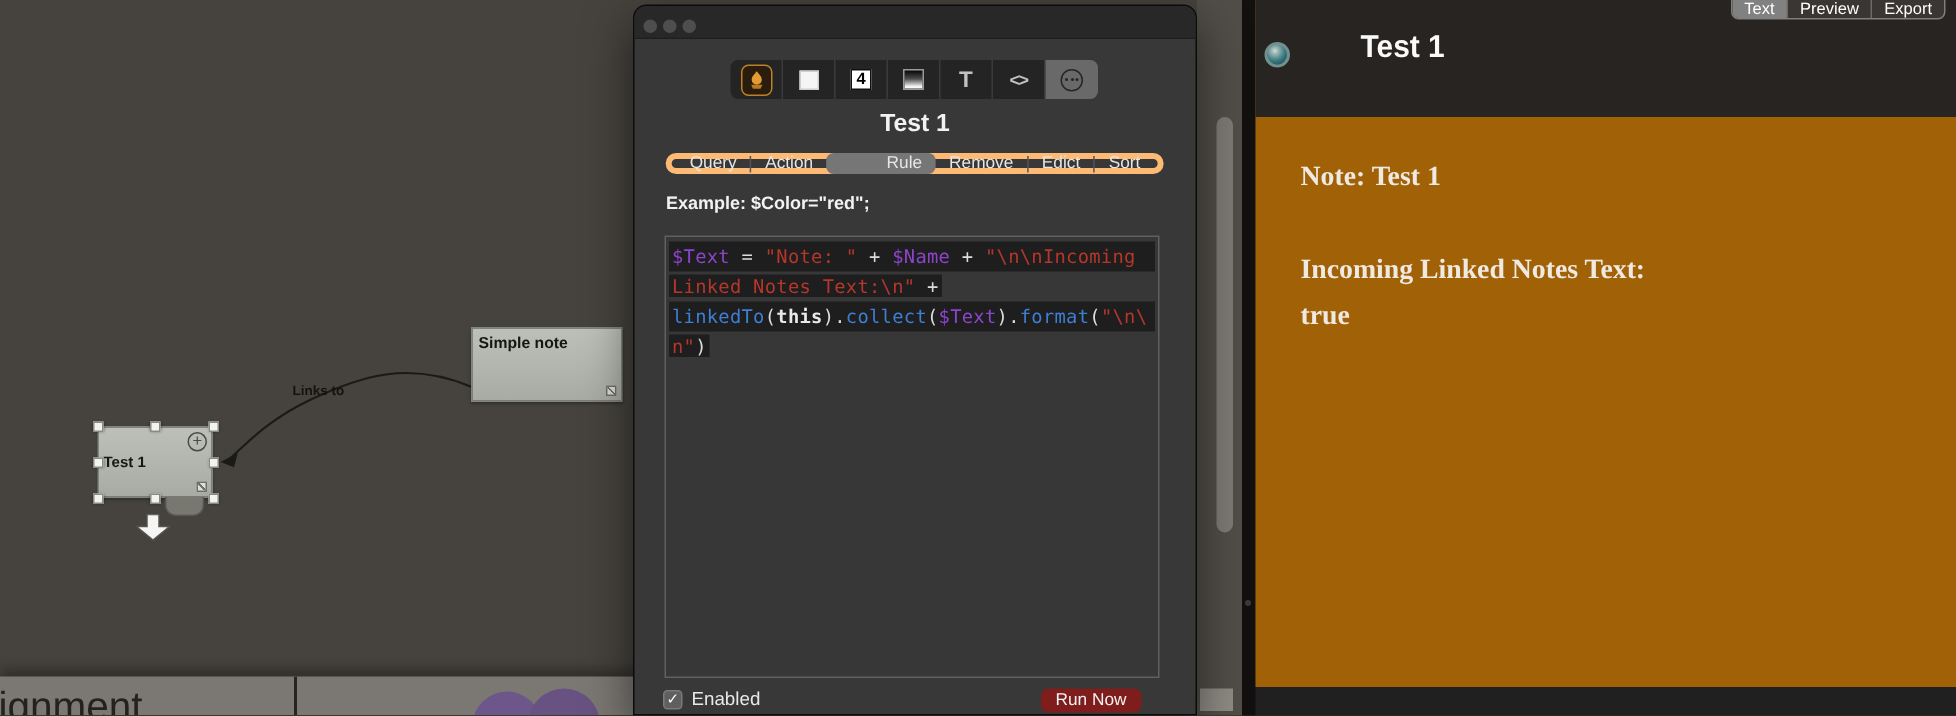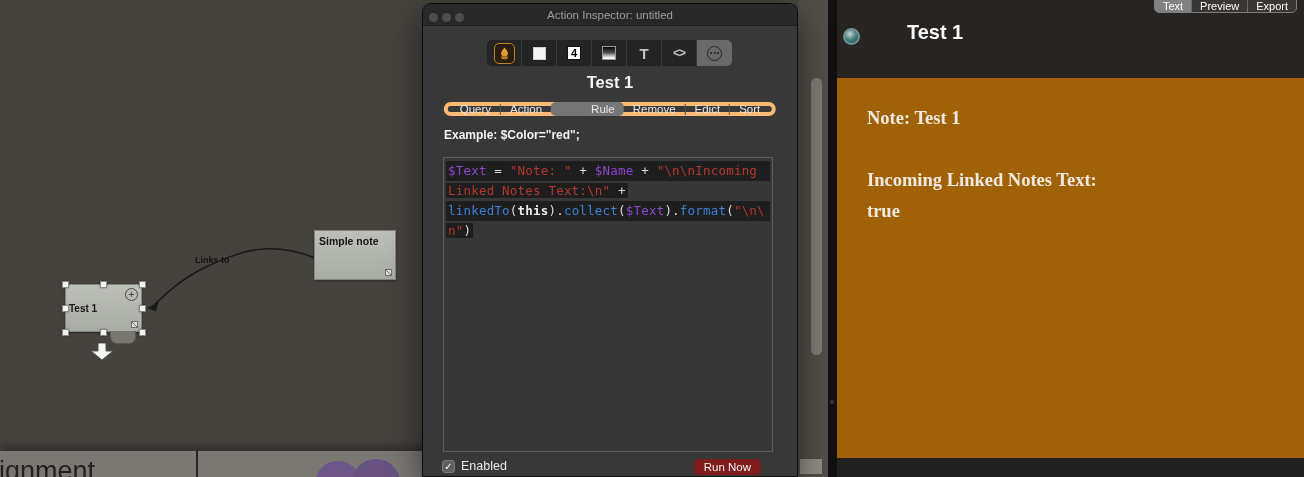--- a/index.html
+++ b/index.html
@@ -10,21 +10,21 @@
     -webkit-font-smoothing:antialiased;
   }
 
   
   .map-pane { position:absolute; left:0; top:0; width:828px; height:477px; background:#46433e; overflow:hidden; }
   .map-link-svg { position:absolute; left:0; top:0; width:828px; height:477px; pointer-events:none; }
   .link-label { position:absolute; left:195px; top:255px; font-size:9px; font-weight:600; color:#15130f; }
 
   .map-node { position:absolute; background:linear-gradient(180deg,#bdbfb9 0%,#b2b4ae 55%,#a8aaa4 100%);
     border:1px solid #83857f; box-shadow:0 1px 2px rgba(0,0,0,.35); }
-  .node-simple { left:314px; top:230px; width:82px; height:50px; }
+  .node-simple { left:314px; top:218px; width:101px; height:50px; }
   .node-test1  { left:65px;  top:284px; width:77px; height:48px; }
   .node-title { position:absolute; font-weight:bold; color:#161612; font-size:10.5px; white-space:nowrap; }
   .node-simple .node-title { left:4px; top:4px; }
   .node-test1  .node-title { left:3px; top:18px; font-size:10px; }
   .plus-circle { position:absolute; right:3px; top:3px; width:13px; height:13px; border:1.2px solid #4a4a44;
     border-radius:50%; color:#4a4a44; font-size:11px; line-height:10px; text-align:center; }
   .corner-badge { position:absolute; right:3px; bottom:3px; width:7px; height:7px; background:#dcdcd8;
     border:1px solid #70706a;
     background-image:linear-gradient(45deg, transparent 42%, #70706a 42%, #70706a 58%, transparent 58%); }
   .drag-flap { position:absolute; left:110px; top:331px; width:26px; height:13px; background:#787770;
@@ -180,21 +180,20 @@
 
   <div class="pane-divider">
     <div class="divider-dot"></div>
   </div>
 
   <div class="inspector">
     <div class="titlebar">
       <div class="traffic t1"></div>
       <div class="traffic t2"></div>
       <div class="traffic t3"></div>
-      <div class="win-title">Action Inspector: untitled</div>
     </div>
 
     <div class="insp-toolbar">
       <div class="tb-seg">
         <div class="flame-chip">
           <svg width="15" height="15" viewBox="0 0 20 20">
             <path d="M10 2 C12.5 5.5 14.5 6.5 14.5 9.5 A4.5 4.5 0 0 1 5.5 9.5 C5.5 6.5 7.5 5.5 10 2 Z" fill="#e29b35"></path>
             <path d="M5 14 h10 l-1.6 3.5 h-6.8 Z" fill="#b87b20"></path>
           </svg>
         </div>

